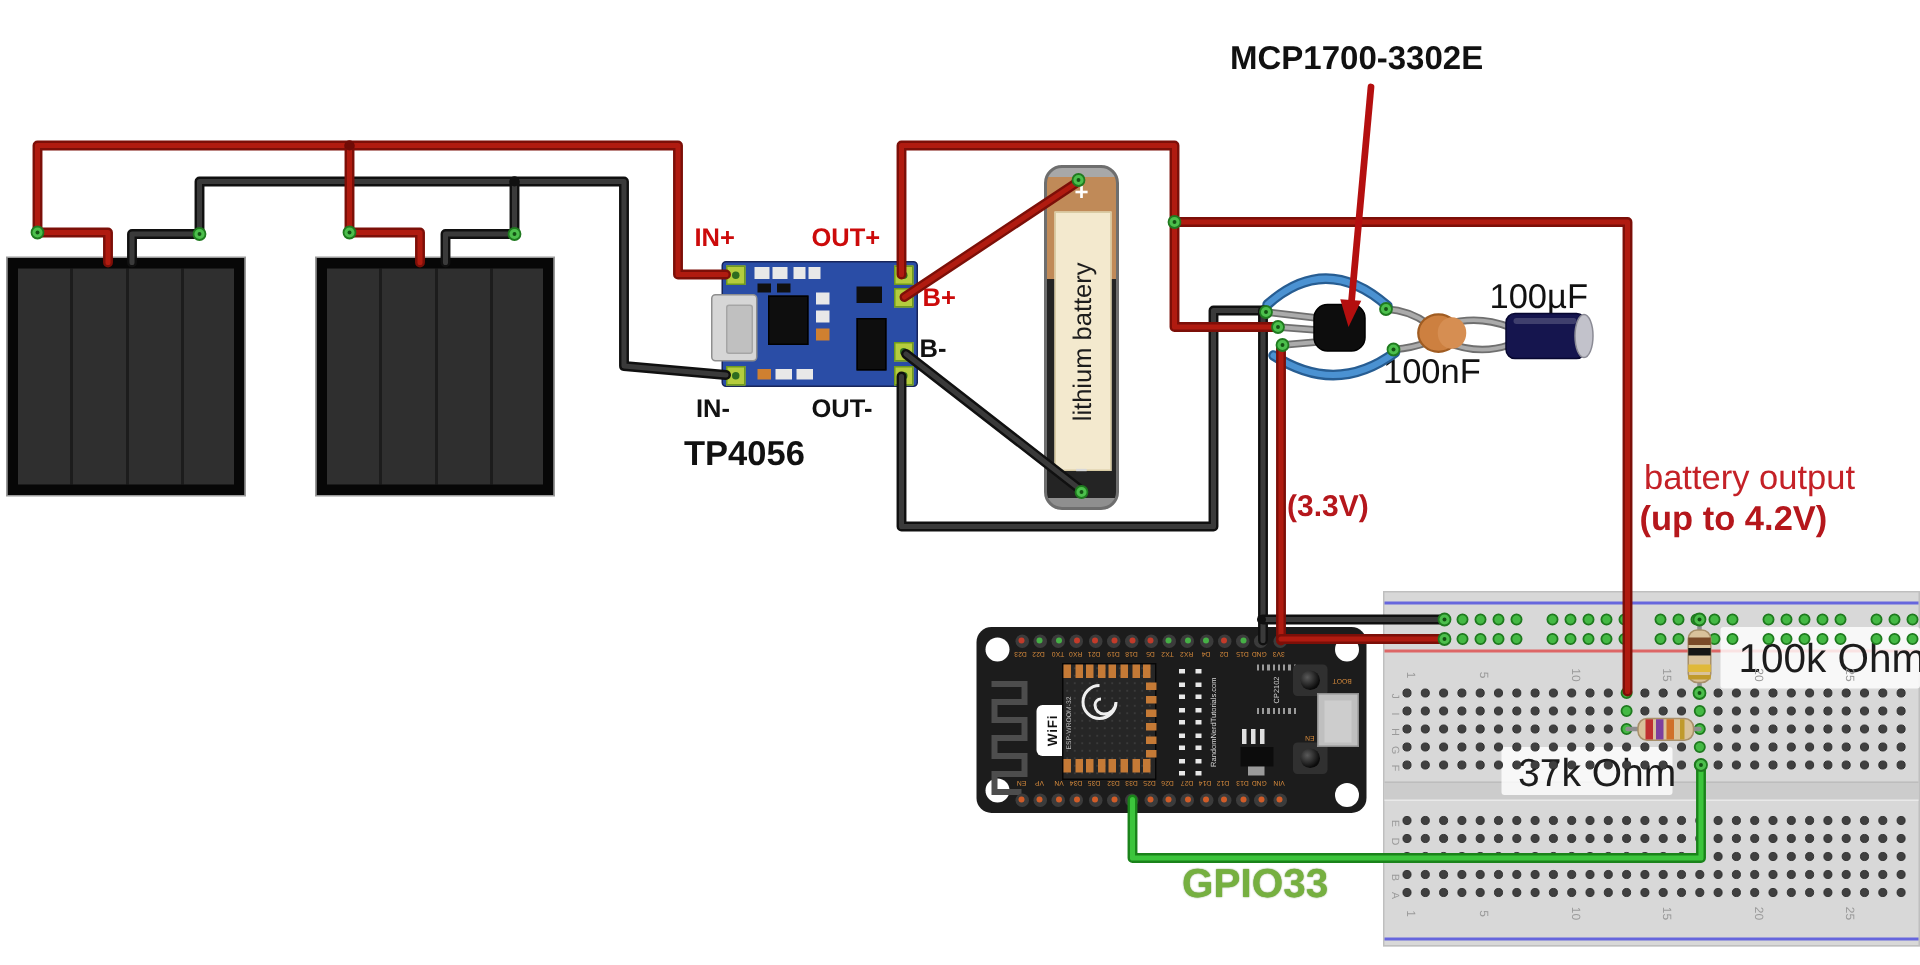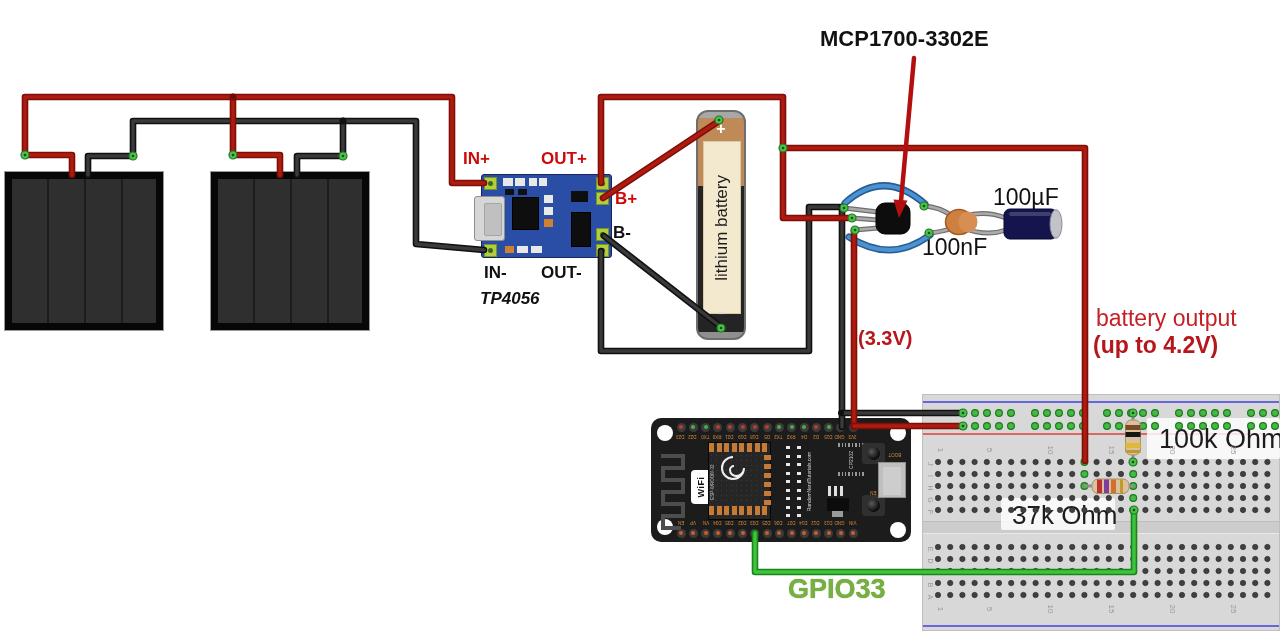--- a/index.html
+++ b/index.html
@@ -827,23 +827,23 @@
       <polygon points="899,218 907.5,200.5 893.5,199.5" fill="#b40f0f"></polygon>
     </g>
   </svg>
 
   <div class="labels">
     <div class="lbl" style="left:820px; top:26px;  font-size:22px; font-weight:bold;">MCP1700-3302E</div>
     <div class="lbl" style="left:463px; top:149px; font-size:17px; font-weight:bold; color:#cc0a0a;">IN+</div>
     <div class="lbl" style="left:541px; top:149px; font-size:17px; font-weight:bold; color:#cc0a0a;">OUT+</div>
     <div class="lbl" style="left:615px; top:189px; font-size:17px; font-weight:bold; color:#cc0a0a;">B+</div>
     <div class="lbl" style="left:613px; top:223px; font-size:17px; font-weight:bold;">B-</div>
-    <div class="lbl" style="left:484px; top:263px; font-size:17px; font-weight:bold;">IN-</div>
+    <div class="lbl" style="left:464px; top:263px; font-size:17px; font-weight:bold;">IN-</div>
     <div class="lbl" style="left:541px; top:263px; font-size:17px; font-weight:bold;">OUT-</div>
-    <div class="lbl" style="left:480px; top:289px; font-size:17px; font-weight:bold;font-style:italic;">TP4056</div>
+    <div class="lbl" style="left:456px; top:289px; font-size:23px; font-weight:bold;">TP4056</div>
     <div class="lbl" style="left:993px; top:184px; font-size:23px;">100µF</div>
     <div class="lbl" style="left:922px; top:234px; font-size:23px;">100nF</div>
     <div class="lbl" style="left:1096px; top:305px; font-size:23px; color:#c42127;">battery output</div>
     <div class="lbl" style="left:1093px; top:332px; font-size:23px; font-weight:bold; color:#b5171c;">(up to 4.2V)</div>
     <div class="lbl" style="left:858px; top:327px; font-size:20px; font-weight:bold; color:#b5171c;">(3.3V)</div>
     <div class="lbl" style="left:788px; top:574px; font-size:27px; font-weight:bold; color:#76b040; text-shadow:0 0 1px #4e7d26;">GPIO33</div>
     <div class="chip" style="left:1147px; top:418px; width:133px; height:41px;">
       <div class="lbl" style="left:12px; top:6px; font-size:27px; color:#1c1c1c;">100k Ohm</div>
     </div>
     <div class="chip" style="left:1001px; top:498px; width:114px; height:32px;">

